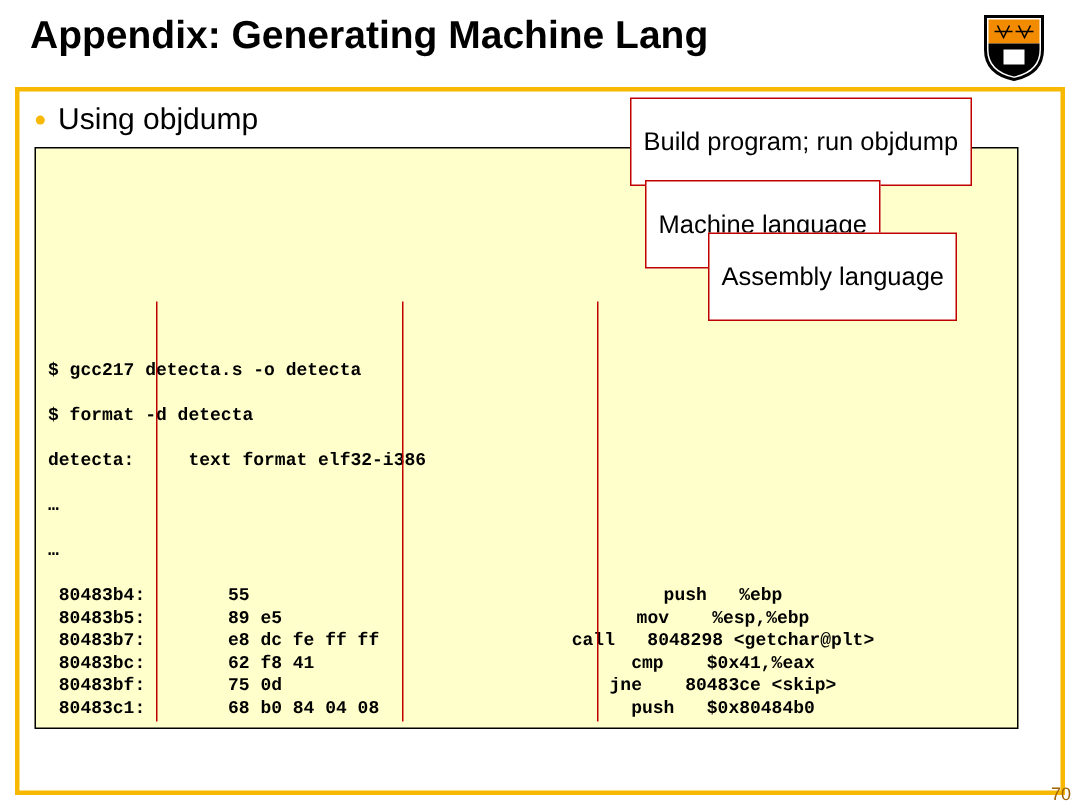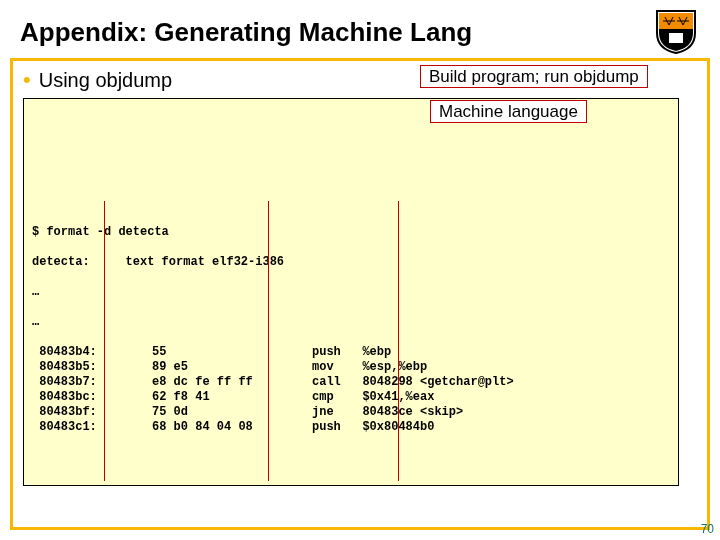--- a/index.html
+++ b/index.html
@@ -13,21 +13,21 @@
     box-sizing: border-box;
   }
   .slide {
     width: 720px;
     height: 540px;
     position: relative;
     box-sizing: border-box;
   }
   .title-row {
     display: flex;
-    align-items: center;
+    align-items: flex-start;
     padding: 8px 20px 4px 20px;
     border-radius: 29px;
   }
   .title {
     font-size: 26px;
     font-weight: bold;
     color: #000;
     flex: 1;
   }
   .shield {
@@ -80,42 +80,42 @@
     white-space: pre;
   }
   .annot {
     position: absolute;
     background: #fff;
     border: 1.5px solid #c00000;
     color: #000;
     font-family: Arial, sans-serif;
     font-weight: normal;
     font-size: 17px;
-    padding: 3px 8px;
+    padding: 21px 8px;
     white-space: nowrap;
   }
   .annot1 { left: 396px; top: -34px; }
-  .annot2 { left: 406px; top: 1px; }
+  .annot2 { left: 406px; top: 21px; }
   .annot3 { left: 448px; top: 56px; }
   .vline {
     position: absolute;
     top: 102px;
     width: 0;
     height: 280px;
     border-left: 1.5px solid #c00000;
   }
   .vline1 { left: 80px; }
   .vline2 { left: 244px; }
   .vline3 { left: 374px; }
   .pagenum {
     position: absolute;
     right: 6px;
     bottom: 4px;
     font-size: 12px;
-    color: #0f766e;
+    color: #a16207;
   }
 </style>
 </head>
 <body>
 
 <div class="slide">
 
   <div class="title-row">
     <div class="title">Appendix: Generating Machine Lang</div>
     <div class="shield">
@@ -133,25 +133,27 @@
   <div class="frame">
 
     <div class="bullet-row">
       <span class="bullet-dot">•</span>
       <span class="bullet-text">Using objdump</span>
     </div>
 
     <div class="codebox">
       <div class="annot annot1">Build program; run objdump</div>
       <div class="annot annot2">Machine language</div>
+      <div class="annot annot3">Assembly language</div>
 
       <div class="vline vline1"></div>
       <div class="vline vline2"></div>
       <div class="vline vline3"></div>
 
+<span>$ gcc217 detecta.s -o detecta</span>
 <span>$ format -d detecta</span>
 <span>detecta:     text format elf32-i386</span>
 <span>…</span>
 <span>…</span>
 <span class="row"><span class="addr"> 80483b4:</span><span class="hex">55</span><span class="asm">push   %ebp</span></span>
 <span class="row"><span class="addr"> 80483b5:</span><span class="hex">89 e5</span><span class="asm">mov    %esp,%ebp</span></span>
 <span class="row"><span class="addr"> 80483b7:</span><span class="hex">e8 dc fe ff ff</span><span class="asm">call   8048298 &lt;getchar@plt&gt;</span></span>
 <span class="row"><span class="addr"> 80483bc:</span><span class="hex">62 f8 41</span><span class="asm">cmp    $0x41,%eax</span></span>
 <span class="row"><span class="addr"> 80483bf:</span><span class="hex">75 0d</span><span class="asm">jne    80483ce &lt;skip&gt;</span></span>
 <span class="row"><span class="addr"> 80483c1:</span><span class="hex">68 b0 84 04 08</span><span class="asm">push   $0x80484b0</span></span>
@@ -168,15 +170,15 @@
 
   </div>
 
   <div class="pagenum">70</div>
 </div>
 
 <style>
   .codebox .row { display: inline-block; width: 640px; }
   .codebox .addr { display: inline-block; width: 120px; }
   .codebox .hex  { display: inline-block; width: 160px; }
-  .codebox .asm  { display: inline-block; width: 340px; }
+  .codebox .asm  { display: inline-block; width: 340px; text-align: center; }
   .codebox > span { display: block; }
 </style>
 
 </body></html>

